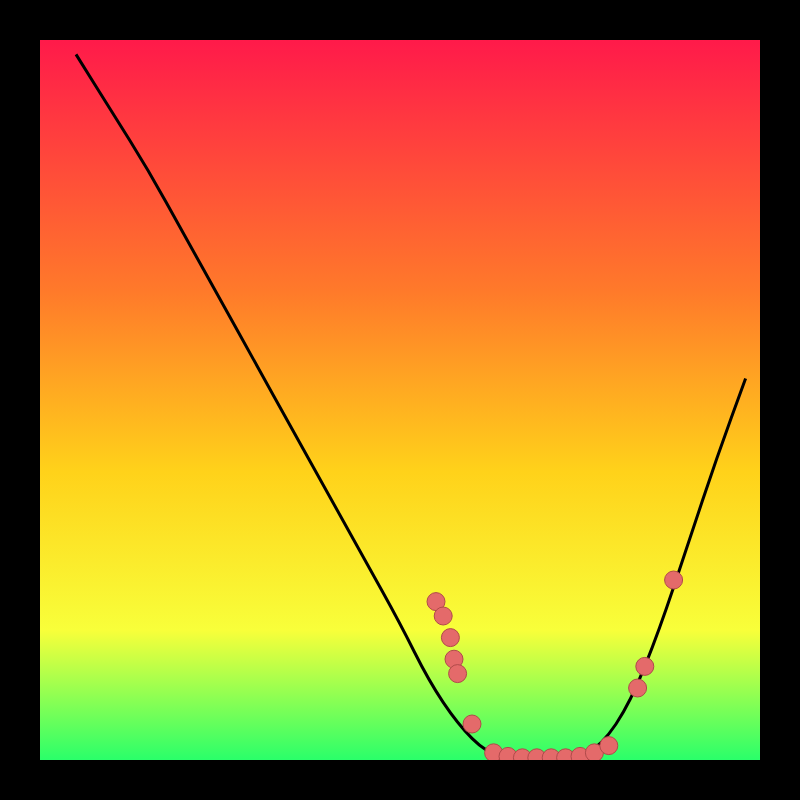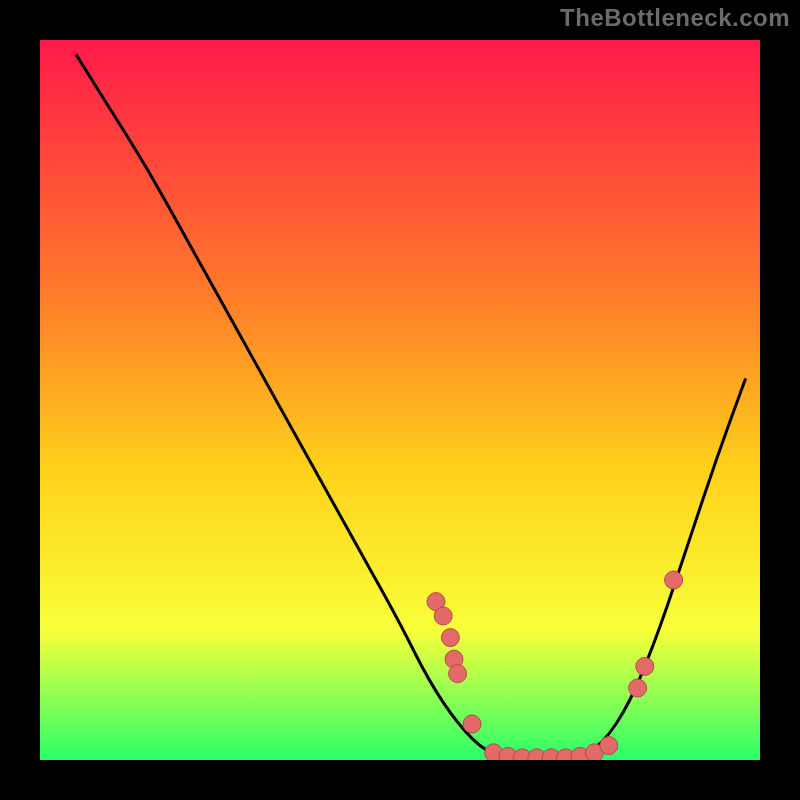--- a/index.html
+++ b/index.html
@@ -34,21 +34,20 @@
     height: 720px;
   }
   svg {
     display: block;
   }
 </style>
 </head>
 <body>
 
 <div class="container">
-  <div class="watermark">TheBottleneck.com</div>
   <div class="plot-area">
     <svg id="chart-svg" width="720" height="720" viewBox="0 0 720 720">
       <defs>
         <linearGradient id="bg-grad" x1="0" y1="0" x2="0" y2="1">
           <stop id="g0" offset="0%" stop-color="#ff1a4a"></stop>
           <stop id="g1" offset="35%" stop-color="#ff7a2a"></stop>
           <stop id="g2" offset="60%" stop-color="#ffd21a"></stop>
           <stop id="g3" offset="82%" stop-color="#f8ff3a"></stop>
           <stop id="g4" offset="100%" stop-color="#2aff6a"></stop>
         </linearGradient>

